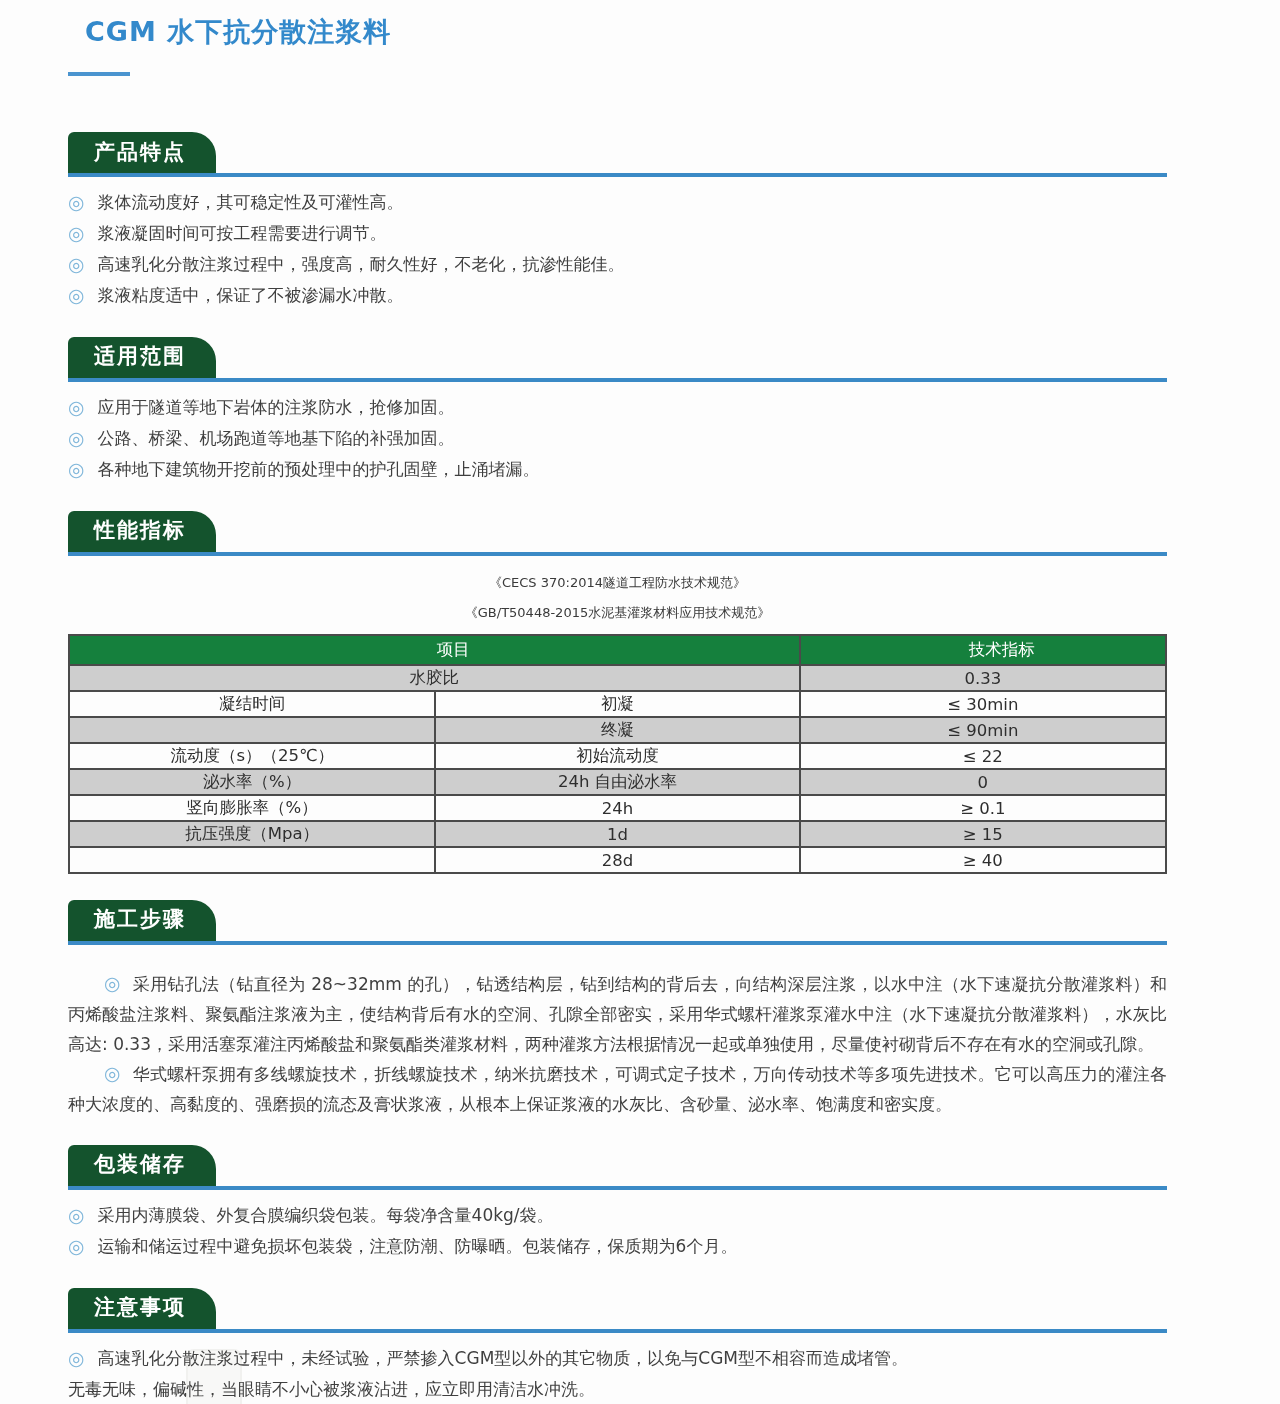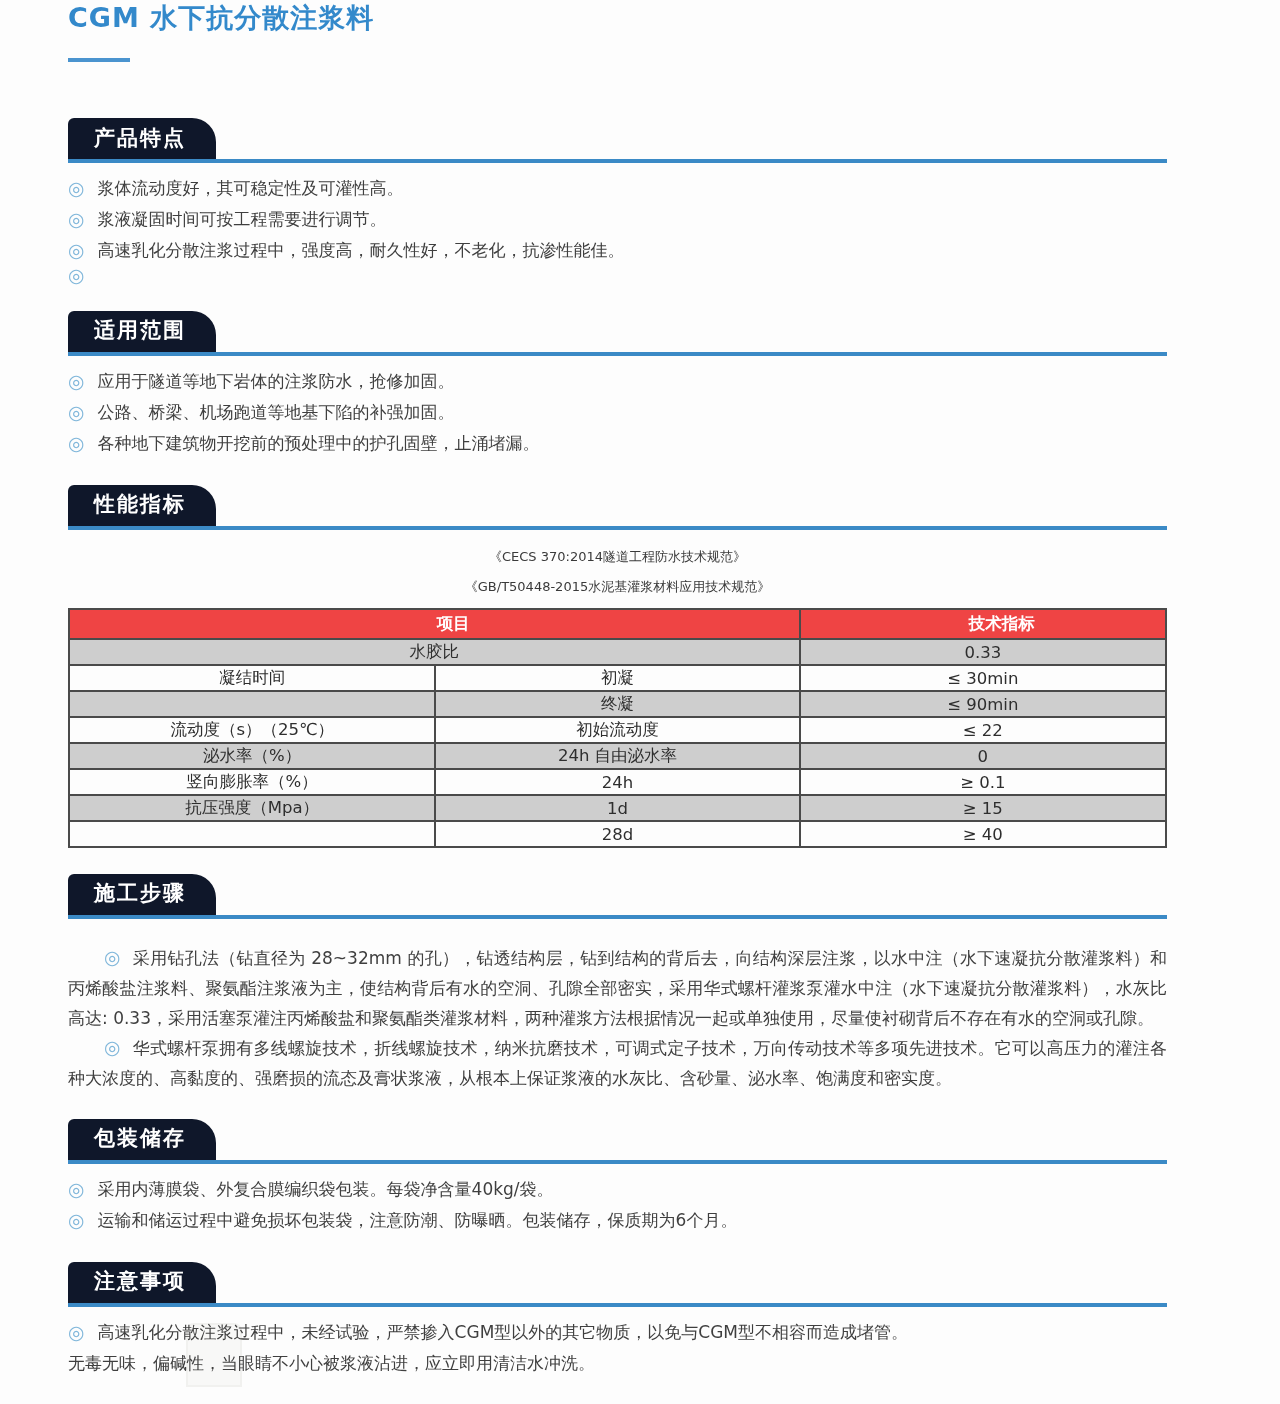--- a/index.html
+++ b/index.html
@@ -9,34 +9,36 @@
     background:#fdfdfd;
     color:#3c3c3c;
     position:relative;
     overflow:hidden;
   }
   .page { position:relative; width:1280px; height:1404px; }
   .content { margin:0 113px 0 68px; width:1099px; position:relative; }
 
   
   .doc-title {
+    padding-top:14px;
     font-size:27px;
     font-weight:bold;
     color:#3389cb;
     letter-spacing:1px;
+    margin-left:17px;
   }
   .title-underline {
     width:62px; height:4px; background:#4a94cf; margin-top:22px;
   }
 
   
   .sec-head { border-bottom:4px solid #3b8ac6; line-height:0; }
   .sec-tab {
     display:inline-block;
-    background:#0f172a;
+    background:#14532d;
     color:#ffffff;
     font-size:21px;
     font-weight:bold;
     line-height:1;
     padding:10px 30px 10px 26px;
     border-radius:6px 24px 0 0;
     letter-spacing:2px;
     vertical-align:bottom;
   }
   .mt-lg { margin-top:56px; }
@@ -63,21 +65,21 @@
     font-size:16.5px; color:#2e2e2e;
     table-layout:fixed;
   }
   table.perf th, table.perf td {
     border:2px solid #4a4a4a;
     text-align:center;
     height:26px;
     padding:0 6px;
   }
   table.perf thead th {
-    background:#ef4444; color:#ffffff; font-weight:bold; height:30px;padding-left:44px;
+    background:#15803d; color:#ffffff; font-weight:normal; height:30px;padding-left:44px;
   }
   table.perf tbody tr:nth-child(odd) td { background:#cecece; }
   table.perf col.c1 { width:33.4%; }
   table.perf col.c2 { width:33.2%; }
   table.perf col.c3 { width:33.4%; }
 
   
   .paras { margin-top:24px; }
   .paras p {
     font-size:17px; line-height:30px; color:#3f3f3f;
@@ -114,20 +116,21 @@
       <li>
           <span class="bullet-glyph">◎</span>
           <span>浆液凝固时间可按工程需要进行调节。</span>
         </li>
       <li>
           <span class="bullet-glyph">◎</span>
           <span>高速乳化分散注浆过程中，强度高，耐久性好，不老化，抗渗性能佳。</span>
         </li>
       <li>
           <span class="bullet-glyph">◎</span>
+          <span>浆液粘度适中，保证了不被渗漏水冲散。</span>
         </li>
     </ul>
 
     <div class="sec-head mt-sec">
       <span class="sec-tab">适用范围</span>
     </div>
     <ul class="bullets">
       <li>
           <span class="bullet-glyph">◎</span>
           <span>应用于隧道等地下岩体的注浆防水，抢修加固。</span>

